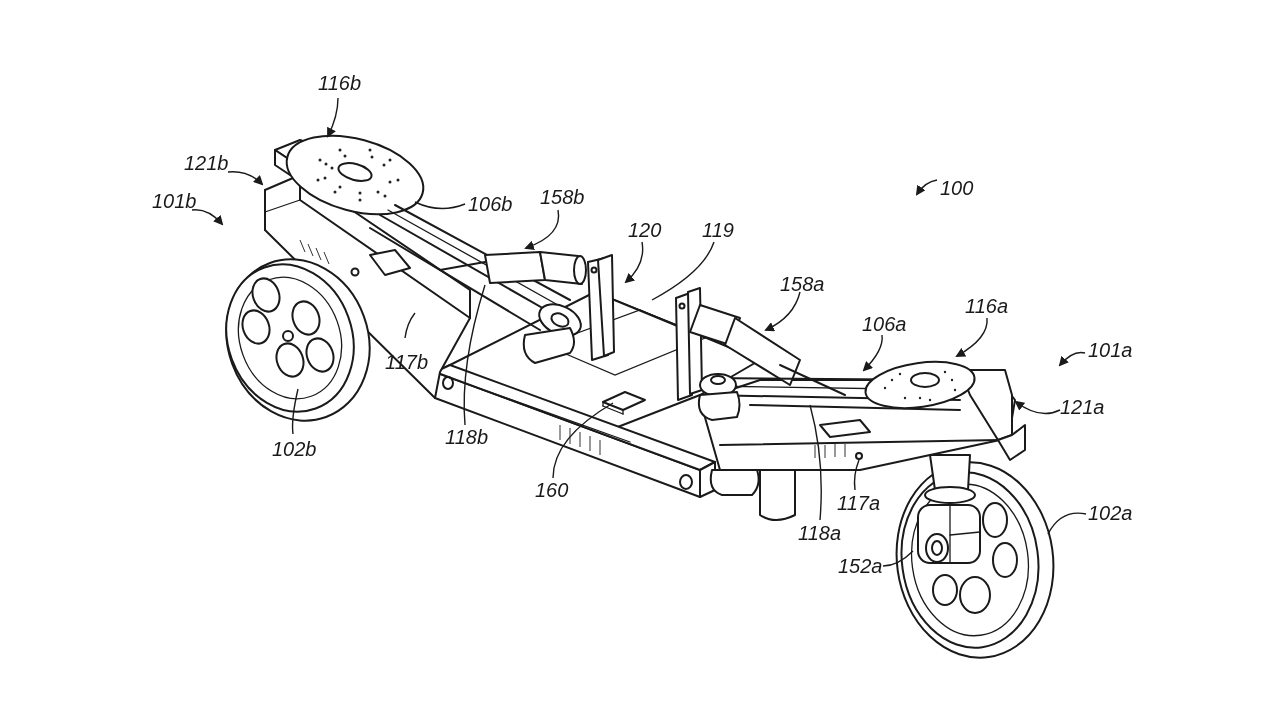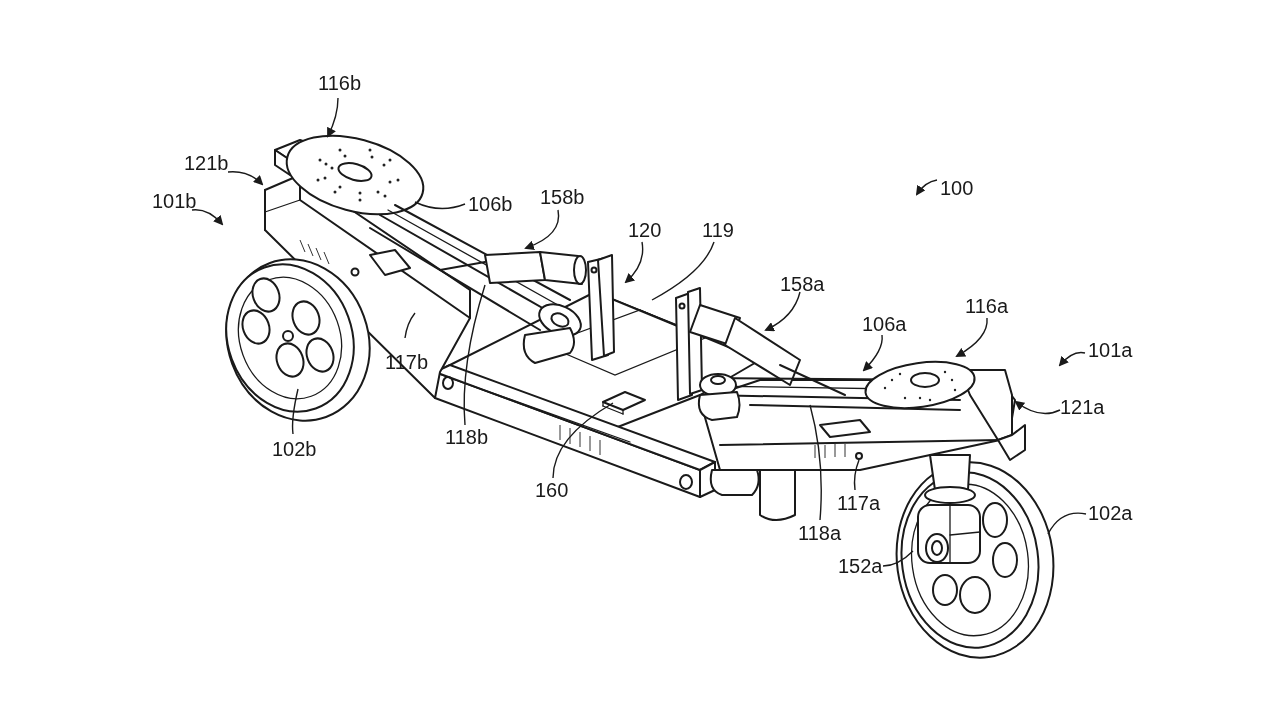--- a/index.html
+++ b/index.html
@@ -1,17 +1,17 @@
 <!DOCTYPE html>
 <html><head>
   <meta charset="utf-8">
   <style>
     html, body { margin: 0; padding: 0; background: #ffffff; }
     body { width: 1280px; height: 720px; overflow: hidden; position: relative; }
-    #stage { position: absolute; left: 0; top: 0; width: 1280px; height: 520px; }
+    #stage { position: absolute; left: 0; top: 0; width: 1280px; height: 520px; font-style: italic; }
     svg { display: block; }
     .ln { fill: none; stroke: #1a1a1a; stroke-width: 2; stroke-linejoin: round; stroke-linecap: round; }
     .thin { fill: none; stroke: #1a1a1a; stroke-width: 1.3; stroke-linecap: round; }
     .fillw { fill: #ffffff; stroke: #1a1a1a; stroke-width: 2; stroke-linejoin: round; }
     .hatch { stroke: #333; stroke-width: 1; }
     .dot { fill: #222; }
     .lbl { font-family: "Liberation Sans", sans-serif; font-size: 20px; fill: #1a1a1a; }
     .leader { fill: none; stroke: #1a1a1a; stroke-width: 1.4; }
     .arrowhead { fill: #1a1a1a; }
   </style>

